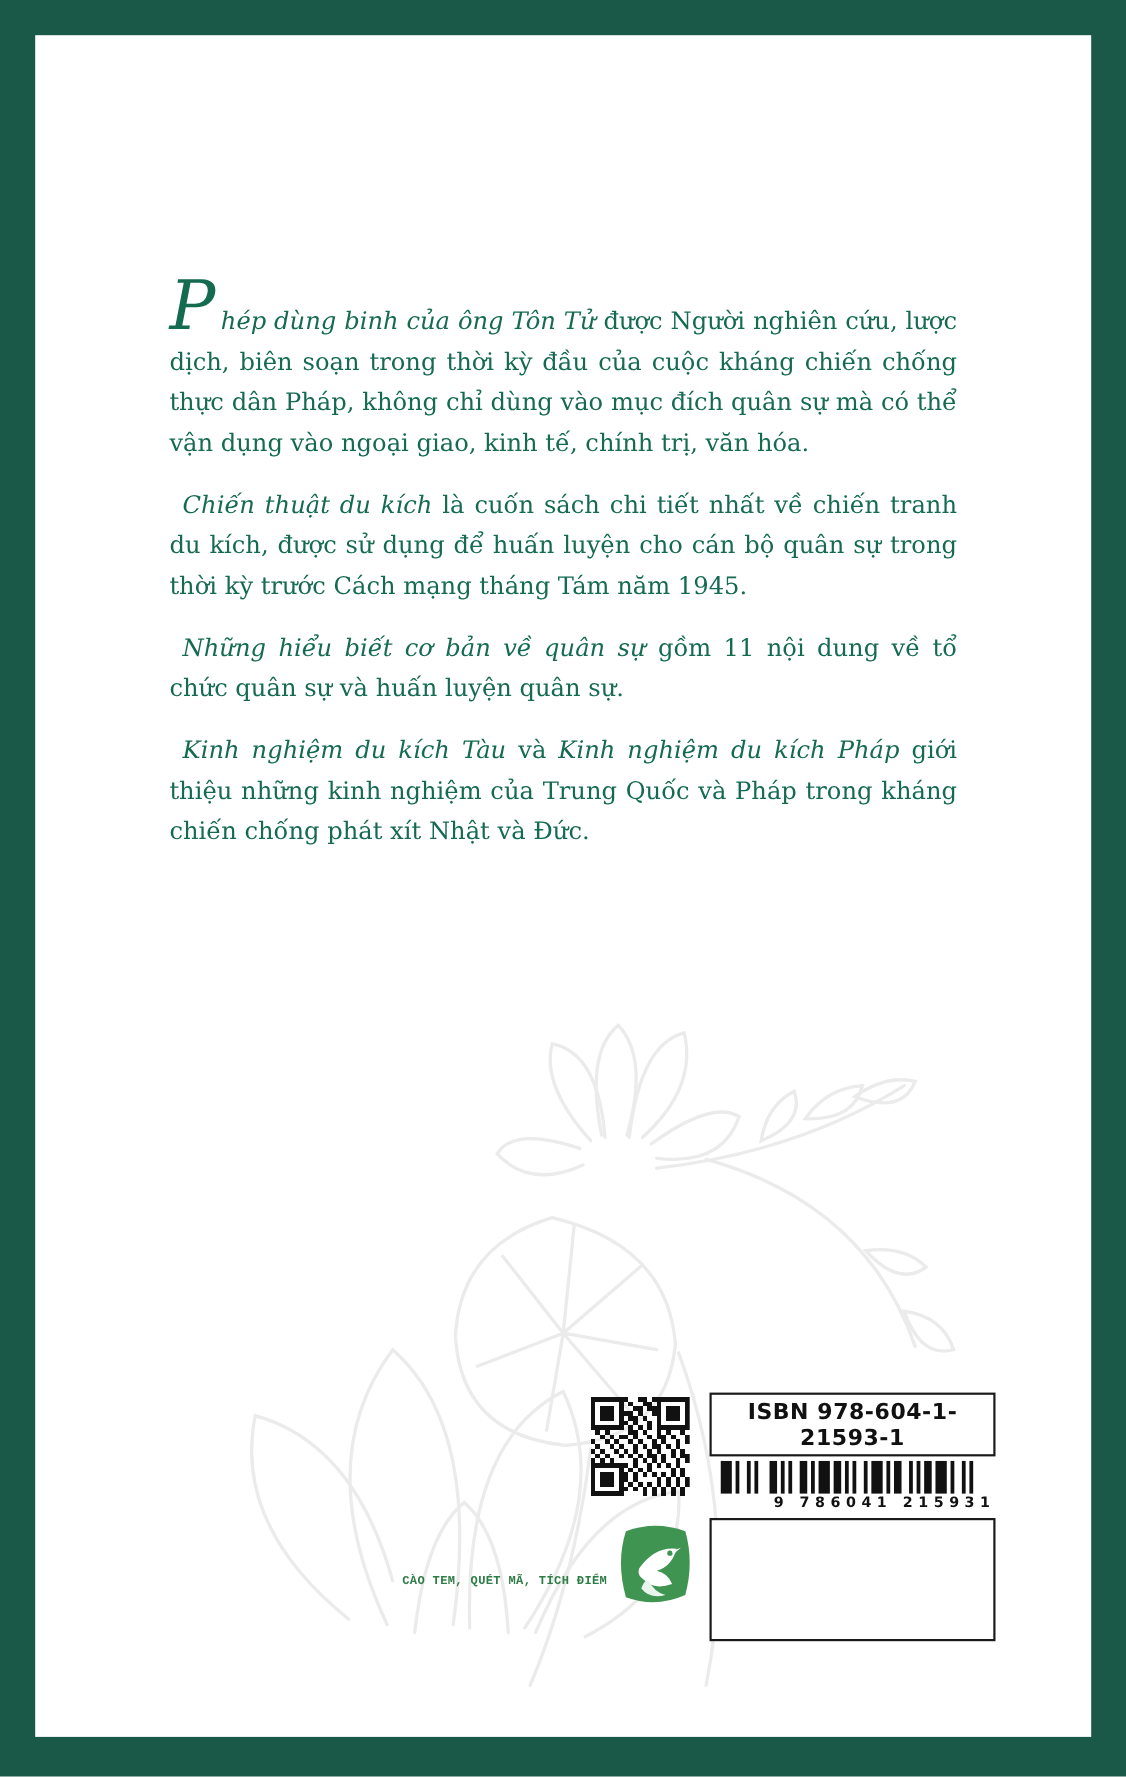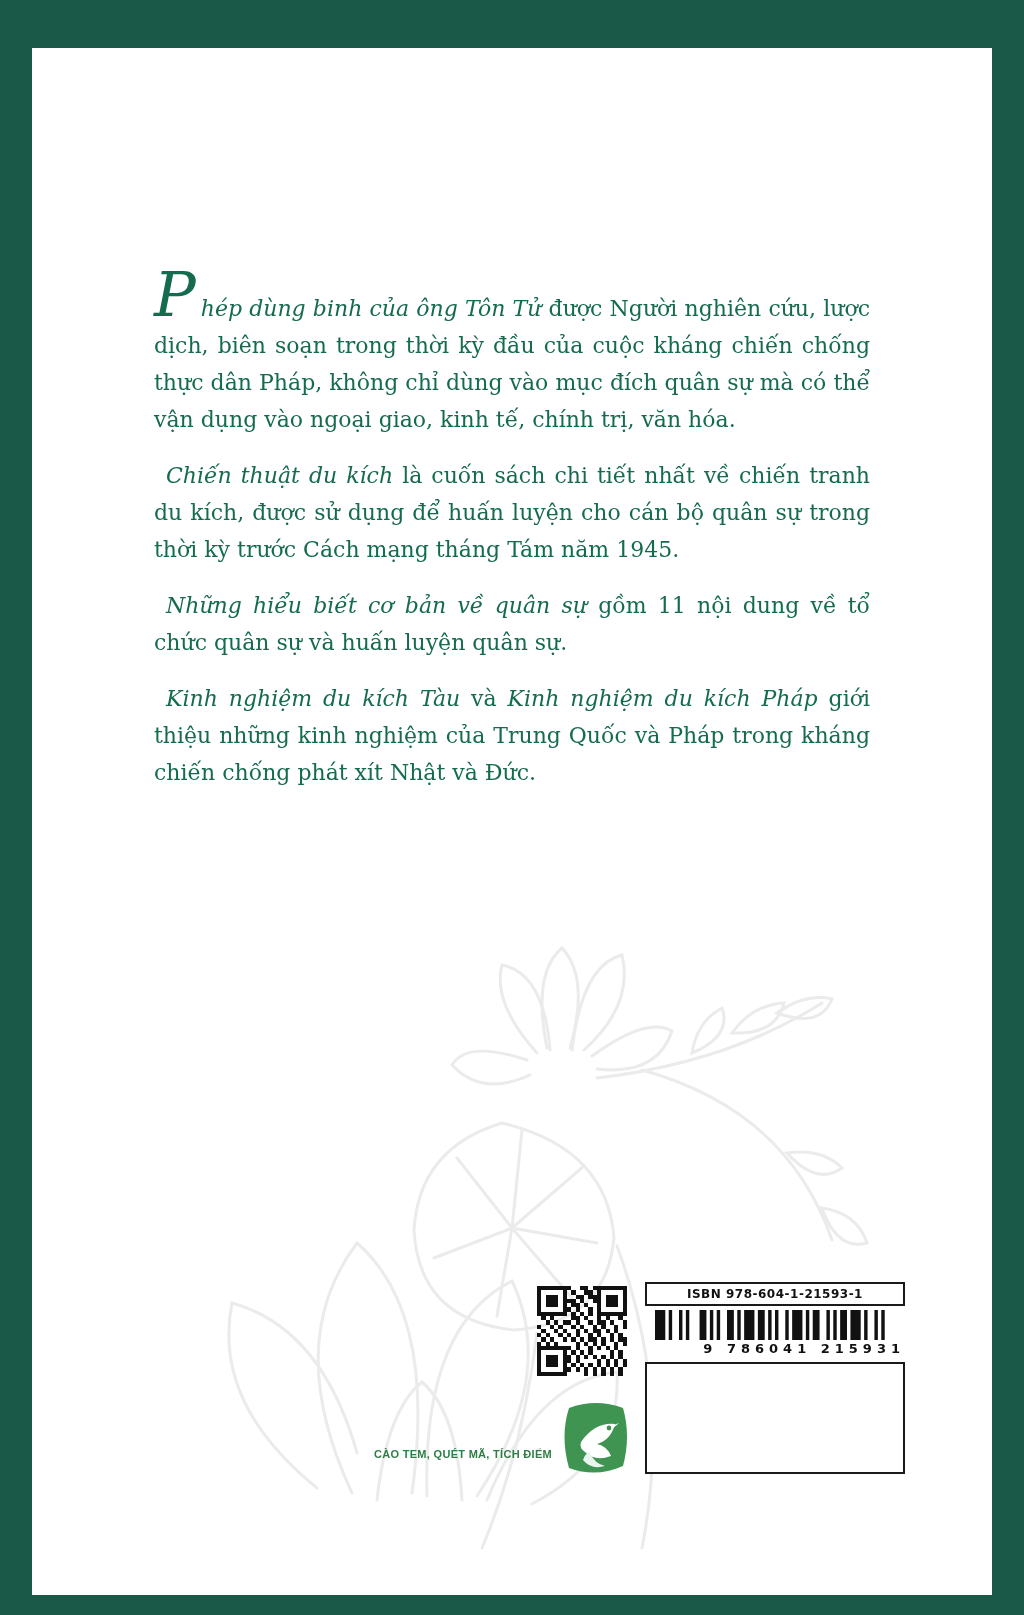--- a/index.html
+++ b/index.html
@@ -3,21 +3,21 @@
 <meta charset="utf-8">
 <style>
   html,body{margin:0;padding:0;}
   body{
     width:1024px;height:1615px;position:relative;
     background:#1a5847;
     font-family:"DejaVu Serif", serif;
   }
   .panel{
     position:absolute;left:32px;top:32px;width:960px;height:1547px;
-    background:#ffffff;overflow:hidden;margin-top:16px;
+    background:#ffffff;overflow:hidden;
   }
   .watermark{
     position:absolute;left:0;top:0;width:960px;height:1548px;z-index:0;
   }
   .text-block{
     position:absolute;left:122px;right:122px;top:242px;z-index:1;
     color:#156b50;font-size:22px;line-height:37px;text-align:justify;
   }
   .text-block p{margin:0 0 19px 0;}
   .text-block p.indent{text-indent:12px;}
@@ -29,38 +29,38 @@
   .qr{
     position:absolute;left:505px;top:1238px;width:90px;height:90px;z-index:1;
   }
   .qr svg{width:100%;height:100%;display:block;}
   .isbn{
     position:absolute;left:613px;top:1234px;width:260px;z-index:1;
     font-family:"DejaVu Sans", sans-serif;color:#111;
   }
   .isbn-label-box{
     border:2px solid #1a1a1a;padding:3px 0;text-align:center;
-    font-weight:bold;font-size:12px;letter-spacing:0.5px;
+    font-weight:bold;font-size:20px;letter-spacing:0.5px;
   }
   .barcode{margin:4px 10px 0;height:30px;}
   .barcode svg{width:100%;height:100%;display:block;}
   .digits{
     text-align:right;font-size:13px;font-weight:bold;
     letter-spacing:5px;margin-top:1px;
   }
   .price-box{
     border:2px solid #1a1a1a;height:108px;margin-top:6px;background:#fff;
   }
   .logo{
     position:absolute;left:527px;top:1352px;width:74px;height:78px;z-index:2;
   }
   .logo svg{width:100%;height:100%;display:block;}
   .tagline{
     position:absolute;left:240px;top:1400px;width:280px;z-index:2;
-    text-align:right;font-family:Liberation Sans, sans-serif;
+    text-align:right;font-family:Liberation Mono, monospace;
     font-weight:bold;font-size:11px;letter-spacing:0.3px;color:#2f7d46;
   }
 </style>
 </head>
 <body>
 
 <div class="panel">
 
   <svg class="watermark" viewBox="0 0 960 1548" aria-hidden="true">
     <g stroke="#ebebeb" stroke-width="3" fill="none" stroke-linecap="round">

